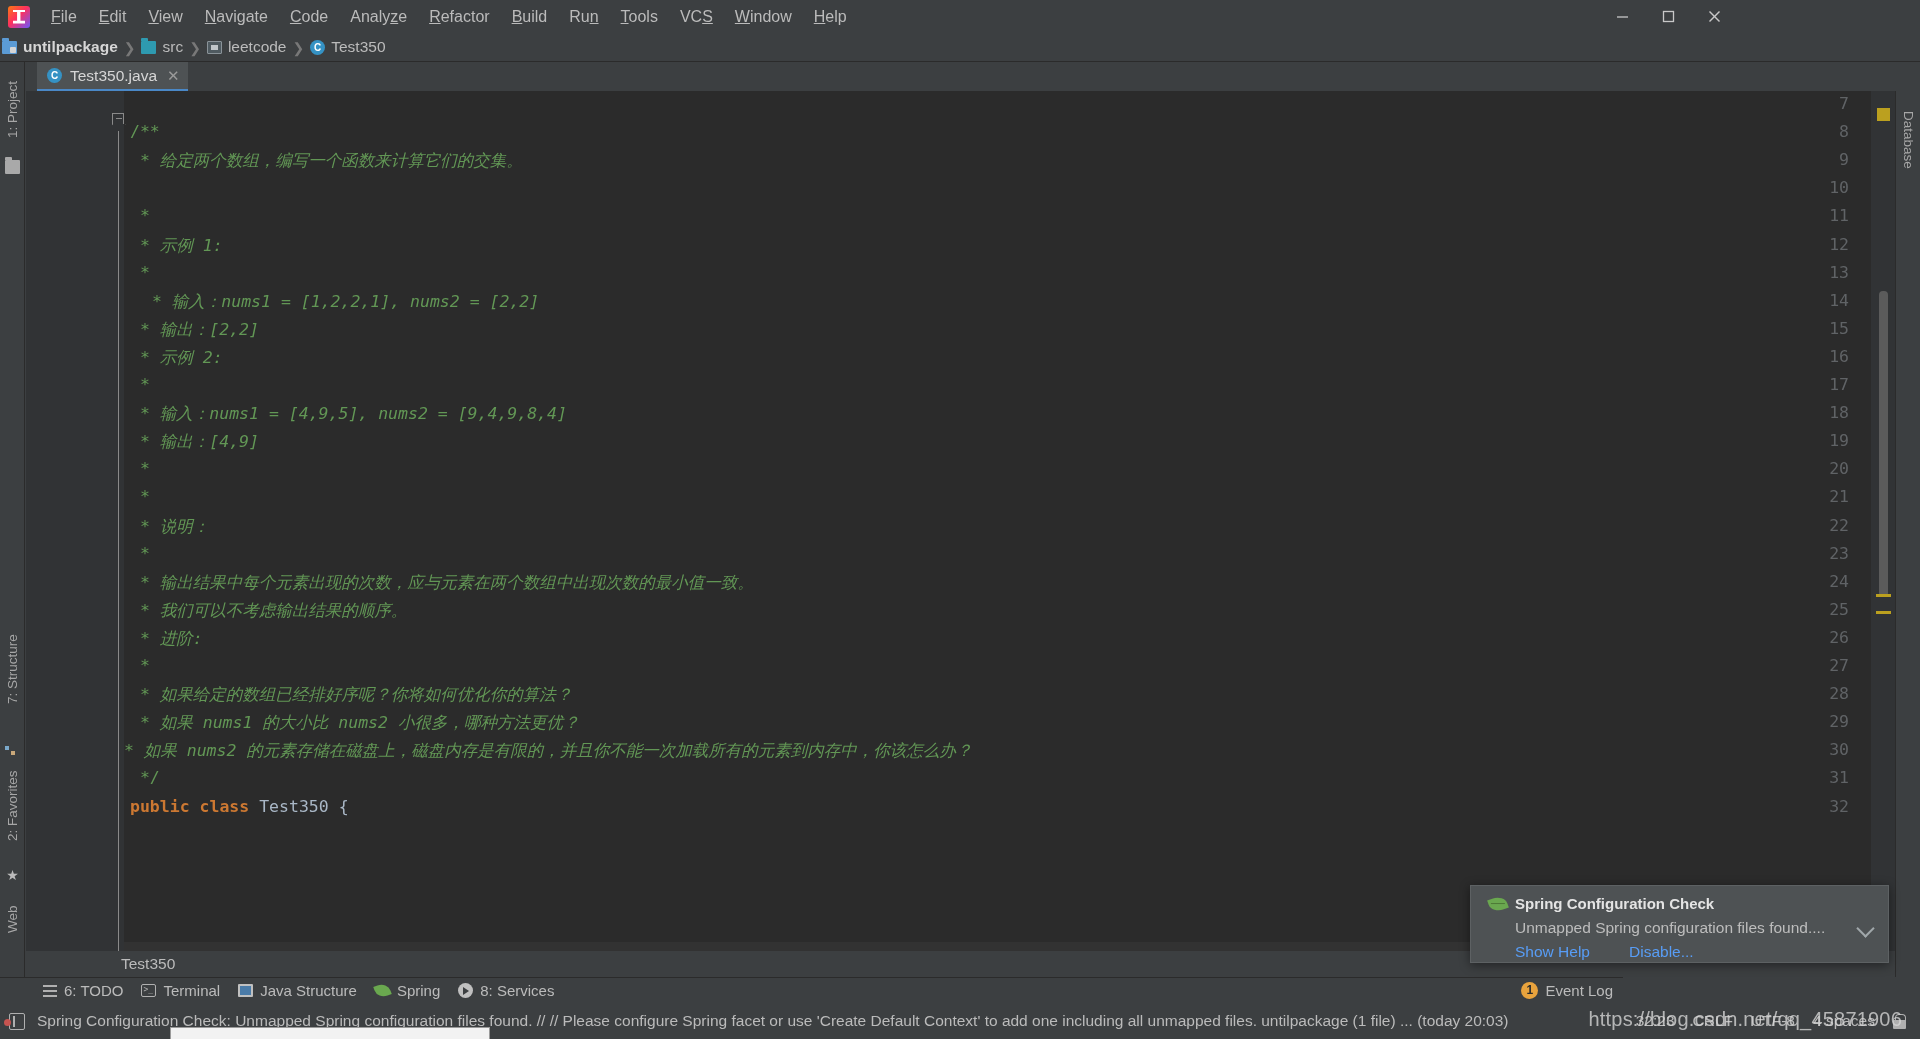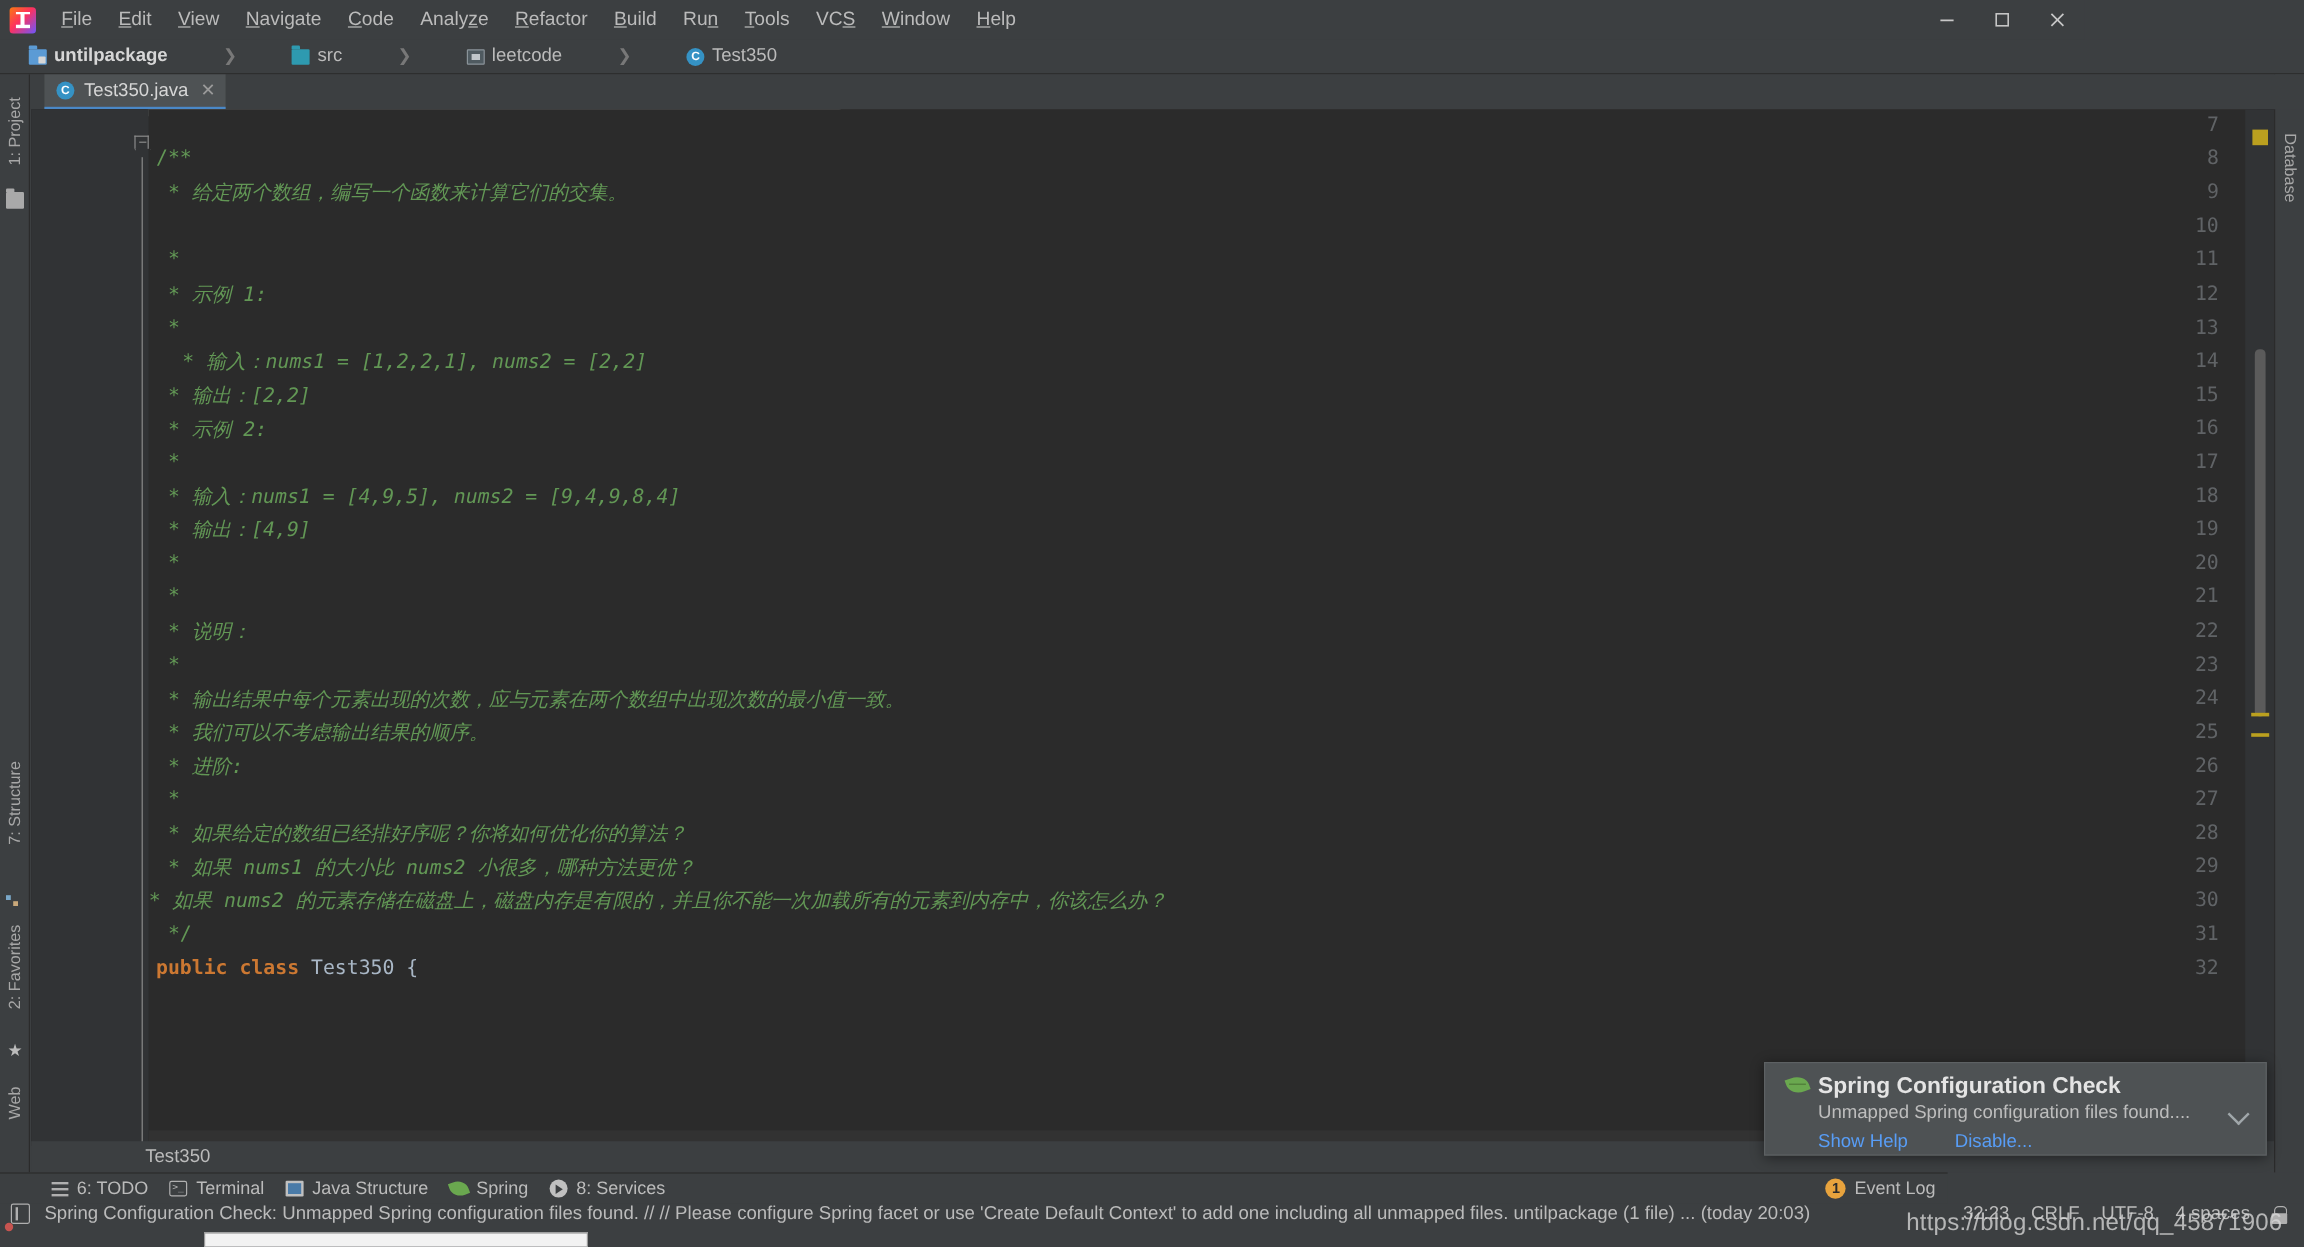--- a/index.html
+++ b/index.html
@@ -233,21 +233,21 @@
     color: #bbbbbb; font-size: 15.5px;
   }
 
   
   .balloon {
     position: absolute; right: 31px; bottom: 76px; width: 419px; height: 78px;
     background: #4e5254; border: 1px solid #5d6163;
     box-shadow: 0 2px 10px rgba(0,0,0,.45);
   }
   .balloon-title {
-    position:absolute; left:44px; top:9px; color:#e4e4e4; font-size:19px; font-weight:bold;
+    position:absolute; left:44px; top:9px; color:#e4e4e4; font-size:15px; font-weight:bold;
   }
   .balloon-leaf {
     position:absolute; left:18px; top:11px; width:18px; height:14px;
     background: #6aa84f; border-radius: 0 70% 0 70%; transform: rotate(-20deg);
   }
   .balloon-leaf::after{
     content:""; position:absolute; left:2px; top:6px; width:14px; height:1.4px;
     background:#4e7a37; transform: rotate(20deg);
   }
   .balloon-body {
@@ -296,21 +296,21 @@
   }
   .badge-1 {
     width:17px;height:17px;border-radius:50%;background:#e8a33d;color:#2b2b2b;
     font-size:12px;font-weight:bold;line-height:17px;text-align:center;
   }
   .evlog { color:#bbbbbb; font-size:15px; }
 
   
   .statusbar {
     position: absolute; left: 0; bottom: 0; width: 1920px; height: 36px;
-    background: #3c3f41; display: flex; align-items: flex-start;
+    background: #3c3f41; display: flex; align-items: center;
   }
   .sb-ico {
     width:16px;height:17px;border:1.6px solid #b0b0b0;border-radius:2px;margin-left:9px;position:relative;
   }
   .sb-ico::after{content:"";position:absolute;left:3px;top:2px;width:2px;bottom:2px;background:#b0b0b0;}
   .sb-msg { color:#bbbbbb; font-size:15.5px; margin-left:12px; white-space:nowrap; }
   .sb-right { position:absolute; right:14px; display:flex; align-items:center; gap:18px; }
   .sb-right span { color:#bbbbbb; font-size:15.5px; }
   .sb-lock { width:13px;height:15px;position:relative; }
   .sb-lock::before{content:"";position:absolute;left:2px;top:0;width:9px;height:7px;
@@ -362,21 +362,21 @@
       <div class="win-btn">
         <svg width="15" height="15" viewBox="0 0 15 15">
             <line x1="2.5" y1="2.5" x2="12.5" y2="12.5" stroke="#c8c8c8" stroke-width="1.4"></line>
             <line x1="12.5" y1="2.5" x2="2.5" y2="12.5" stroke="#c8c8c8" stroke-width="1.4"></line>
           </svg>
       </div>
     </div>
   </div>
 
   <div class="navbar">
-    <div id="crumbs" style="display:flex;align-items:flex-start;margin-left:24px;gap:40px;">
+    <div id="crumbs" style="display:flex;align-items:flex-end;margin-left:2px;">
         <div class="crumb first">
           <span class="ico ico-folder-module"></span>
           <span class="crumb-label">untilpackage</span>
         </div>
         <span class="crumb-sep">❯</span>
         <div class="crumb">
           <span class="ico ico-folder-src"></span>
           <span class="crumb-label">src</span>
         </div>
         <span class="crumb-sep">❯</span>

